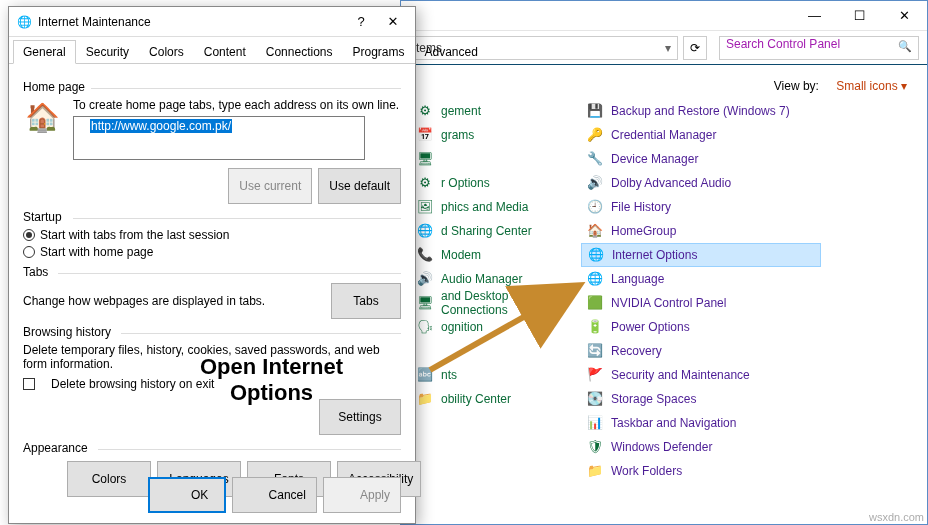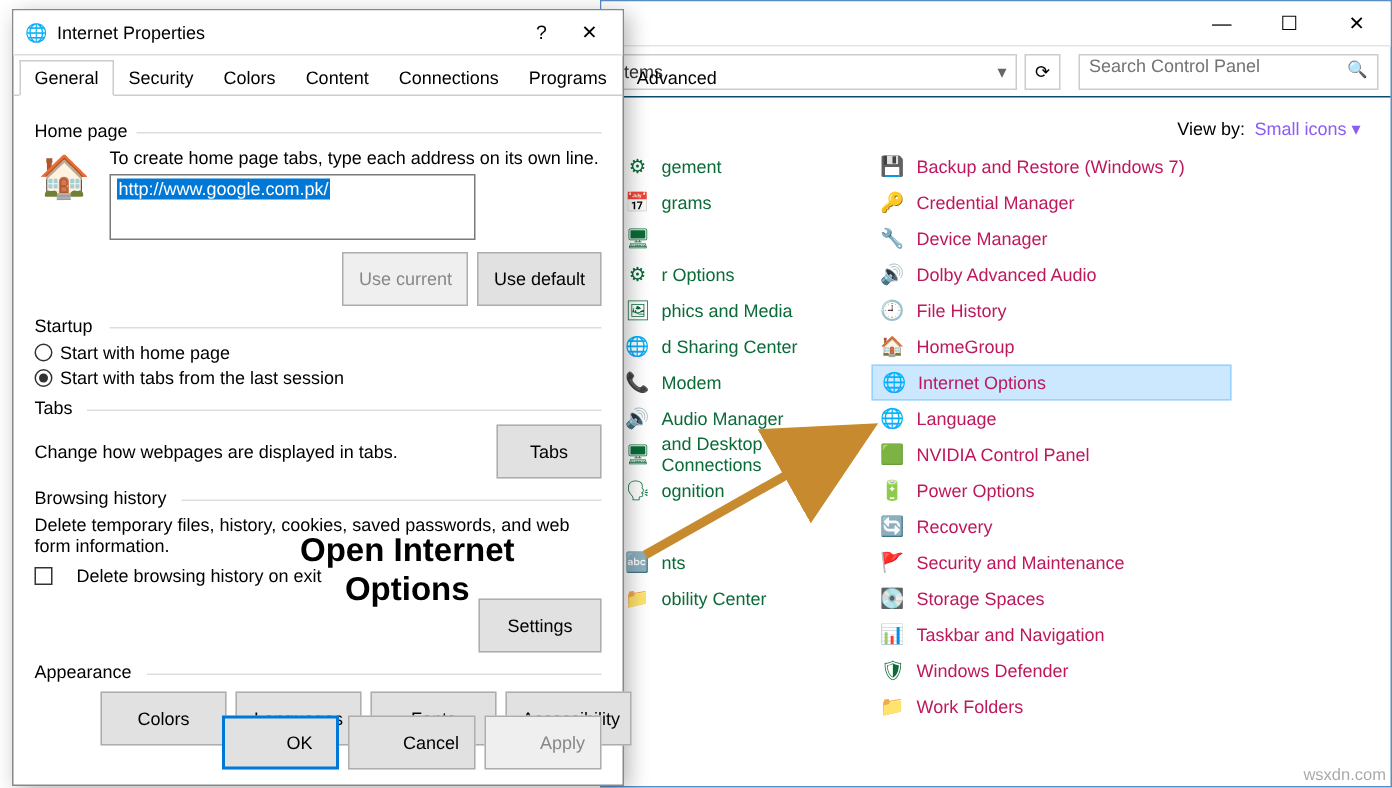--- a/index.html
+++ b/index.html
@@ -6,35 +6,35 @@
 body { margin: 0; width: 928px; height: 525px; background: #fff; position: relative; overflow: hidden; font-size: 12px; color: #000; }
 
 
 .cp-window { position: absolute; left: 400px; top: 0; right: 0; height: 525px; background: #fff; border: 1px solid #5a8cc6; }
 .cp-titlebar { height: 30px; background: #fff; border-bottom: 1px solid #e5e5e5; display: flex; justify-content: flex-end; }
 .cp-winbtn { width: 45px; display: flex; align-items: center; justify-content: center; font-size: 13px; color: #000; }
 .cp-winbtn.close { color: #000; }
 .cp-addr { height: 34px; padding: 4px 8px; display: flex; align-items: center; gap: 6px; border-bottom: 1px solid #0c4a6e; }
 .cp-bread { flex: 1; border: 1px solid #ccc; height: 24px; display: flex; align-items: center; padding: 0 6px; color: #333; font-size: 12px; }
 .cp-refresh { width: 24px; height: 24px; border: 1px solid #ccc; display: flex; align-items: center; justify-content: center; margin-left: -1px; }
-.cp-search { width: 200px; height: 24px; border: 1px solid #ccc; padding: 0 6px; color: #737373; font-size: 12px; margin-left: 6px; position: relative; }
+.cp-search { width: 200px; height: 24px; border: 1px solid #ccc; padding: 0 6px; color: #a21caf; font-size: 12px; margin-left: 6px; position: relative; }
 .cp-search::before { content: "🔍"; position: absolute; right: 6px; top: 3px; font-size: 11px; color: #999; }
 .cp-viewby { padding: 14px 20px 6px 0; text-align: right; }
-.cp-viewby a { color: #8b5cf6; text-decoration: none; margin-left: 3px; }
+.cp-viewby a { color: #c2410c; text-decoration: none; margin-left: 14px; }
 .cp-list { padding: 0 10px; }
 .cp-item { display: flex; align-items: center; height: 24px; padding: 0 6px; gap: 8px; color: #0b6b38; font-size: 12px; }
 .cp-item.sel { background: #cce8ff; border: 1px solid #99d1ff; height: 24px; }
 .cp-item .ico { width: 16px; height: 16px; display: inline-block; text-align: center; font-size: 13px; line-height: 16px; }
 .cp-col { display: inline-block; vertical-align: top; }
 .cp-col.left { width: 170px; margin-left: 0; }
 .cp-col.right { width: 240px; margin-left: 0; }
 .cp-cols { display: flex; gap: 0; }
 .cp-col.left .cp-item { color: #0b6b38; }
 .cp-col.left .cp-item span.text { color: #0b6b38; }
-.cp-item span.text { color: #be185d; }
+.cp-item span.text { color: #4c1d95; }
 
 
 .dlg { position: absolute; left: 8px; top: 6px; width: 408px; height: 518px; background: #fff; border: 1px solid #888; box-shadow: 3px 3px 14px rgba(0,0,0,.3); }
 .dlg-titlebar { height: 30px; display: flex; align-items: center; padding: 0 6px 0 8px; background: #fff; border-bottom: 1px solid #ddd; }
 .dlg-title { flex: 1; font-size: 12px; display: flex; align-items: center; gap: 6px; }
 .dlg-titlebtn { width: 32px; height: 24px; display: flex; align-items: center; justify-content: center; font-size: 13px; }
 .tabs { display: flex; padding: 0 4px; border-bottom: 1px solid #ccc; margin-top: 2px; }
 .tab { padding: 4px 9px; font-size: 12px; border: 1px solid transparent; border-bottom: none; position: relative; top: 1px; cursor: default; }
 .tab.active { border-color: #ccc; background: #fff; border-bottom: 1px solid #fff; }
 .dlg-body { padding: 10px 14px; }
@@ -42,21 +42,21 @@
 .group-line { position: relative; }
 .group-line::after { content: ""; position: absolute; left: 68px; right: 0; top: 8px; height: 1px; background: #ddd; }
 .group-line.startup::after { left: 50px; }
 .group-line.tabsg::after { left: 35px; }
 .group-line.bh::after { left: 98px; }
 .group-line.app::after { left: 75px; }
 .home-row { display: flex; gap: 10px; }
 .home-ico { width: 40px; height: 40px; font-size: 28px; line-height: 40px; text-align: center; }
 .home-body { flex: 1; }
 .home-body .hint { font-size: 12px; margin-bottom: 4px; }
-.home-url { width: 244px; height: 44px; border: 1px solid #7a7a7a; padding: 2px 4px; font-size: 12px; font-family: "Segoe UI"; resize: none; background: #fff; }
+.home-url { width: 292px; height: 44px; border: 1px solid #7a7a7a; padding: 2px 16px; font-size: 12px; font-family: "Segoe UI"; resize: none; background: #fff; }
 .home-url .urlsel { background: #0078d7; color: #fff; padding: 0 1px; }
 .btnrow { display: flex; gap: 6px; margin: 8px 0 0 0; justify-content: flex-end; }
 .btn { min-width: 82px; height: 36px; border: 1px solid #adadad; background: #e1e1e1; font-size: 12px; padding: 0 10px; cursor: default; }
 .btn.disabled { color: #888; background: #efefef; }
 .radio-row { display: flex; align-items: center; gap: 5px; font-size: 12px; margin: 3px 0; }
 .radio { width: 12px; height: 12px; border: 1px solid #333; border-radius: 50%; display: inline-flex; align-items: center; justify-content: center; }
 .radio.checked::after { content: ""; width: 6px; height: 6px; background: #333; border-radius: 50%; }
 .tabs-row { display: flex; justify-content: space-between; align-items: center; margin-top: 4px; }
 .tabs-row .btn { min-width: 70px; }
 .check-row { display: flex; align-items: center; gap: 16px; font-size: 12px; margin-top: 6px; }
@@ -217,21 +217,21 @@
           <span class="text">Work Folders</span>
         </div>
       </div>
   </div>
 </div>
 
 <div class="dlg">
   <div class="dlg-titlebar">
     <div class="dlg-title">
       <span>🌐</span>
-      <span>Internet Properties</span>
+      <span>Internet Maintenance</span>
     </div>
     <div class="dlg-titlebtn">?</div>
     <div class="dlg-titlebtn">✕</div>
   </div>
   <div class="tabs" id="dlg-tabs">
       <div class="tab active">General</div>
       <div class="tab">Security</div>
       <div class="tab">Colors</div>
       <div class="tab">Content</div>
       <div class="tab">Connections</div>
@@ -250,26 +250,26 @@
         </div>
       </div>
     </div>
     <div class="btnrow">
       <button class="btn disabled">Use current</button>
       <button class="btn">Use default</button>
     </div>
 
     <div class="group-label group-line startup"><span>Startup</span></div>
     <div class="radio-row">
+      <span class="radio checked"></span>
+      <span>Start with tabs from the last session</span>
+    </div>
+    <div class="radio-row">
       <span class="radio"></span>
       <span>Start with home page</span>
-    </div>
-    <div class="radio-row">
-      <span class="radio checked"></span>
-      <span>Start with tabs from the last session</span>
     </div>
 
     <div class="group-label group-line tabsg"><span>Tabs</span></div>
     <div class="tabs-row">
       <span>Change how webpages are displayed in tabs.</span>
       <button class="btn">Tabs</button>
     </div>
 
     <div class="group-label group-line bh"><span>Browsing history</span></div>
     <div style="font-size:12px;">Delete temporary files, history, cookies, saved passwords, and web form information.</div>

